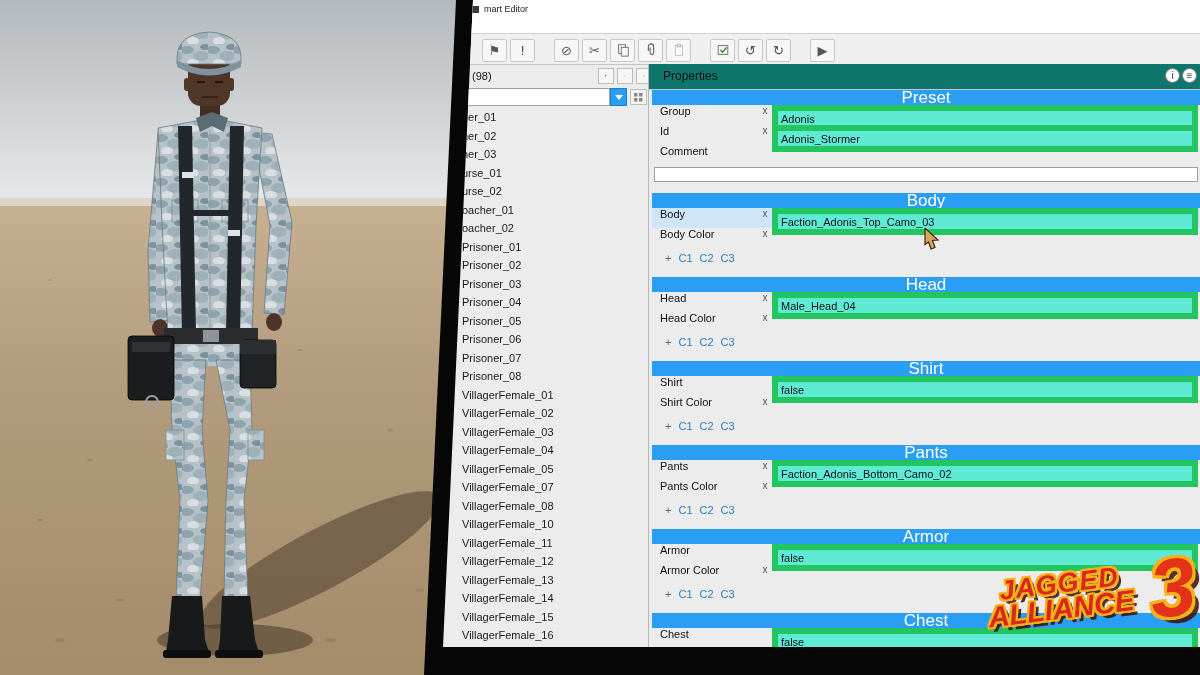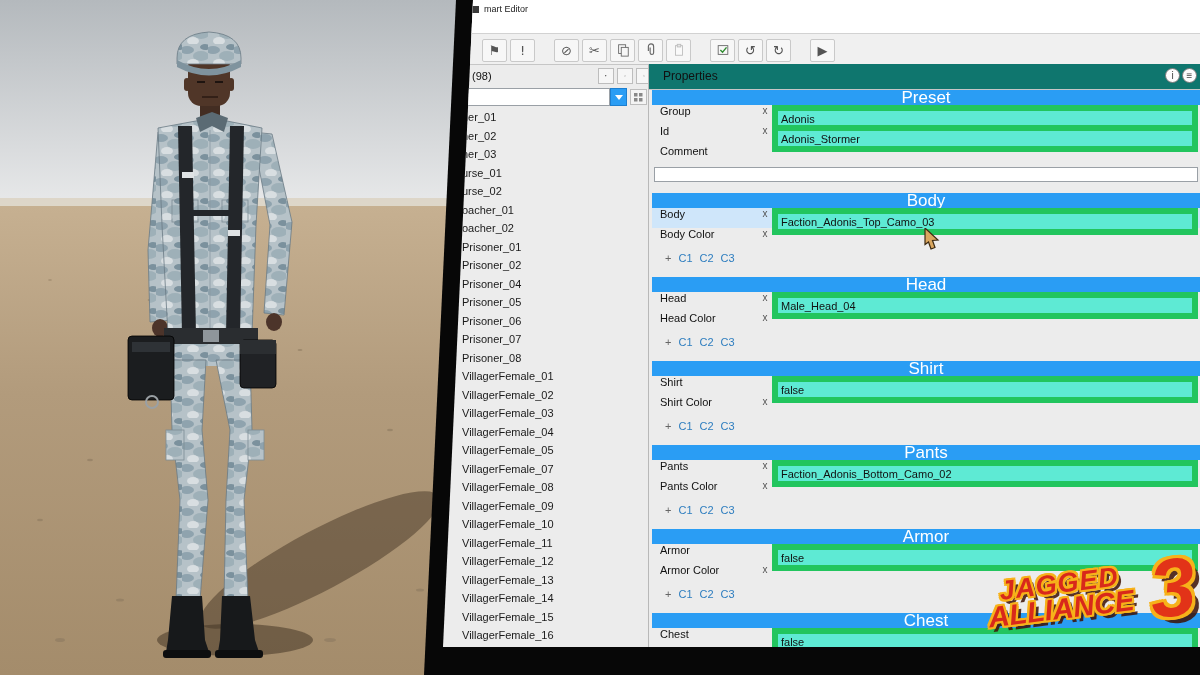--- a/index.html
+++ b/index.html
@@ -296,20 +296,23 @@
         <div class="list-item">
           <span>oacher_02</span>
         </div>
         <div class="list-item">
           <span>Prisoner_01</span>
         </div>
         <div class="list-item">
           <span>Prisoner_02</span>
         </div>
         <div class="list-item">
+          <span>Prisoner_03</span>
+        </div>
+        <div class="list-item">
           <span>Prisoner_04</span>
         </div>
         <div class="list-item">
           <span>Prisoner_05</span>
         </div>
         <div class="list-item">
           <span>Prisoner_06</span>
         </div>
         <div class="list-item">
           <span>Prisoner_07</span>
@@ -330,23 +333,20 @@
           <span>VillagerFemale_04</span>
         </div>
         <div class="list-item">
           <span>VillagerFemale_05</span>
         </div>
         <div class="list-item">
           <span>VillagerFemale_07</span>
         </div>
         <div class="list-item">
           <span>VillagerFemale_08</span>
-        </div>
-        <div class="list-item">
-          <span>VillagerFemale_09</span>
         </div>
         <div class="list-item">
           <span>VillagerFemale_10</span>
         </div>
         <div class="list-item">
           <span>VillagerFemale_11</span>
         </div>
         <div class="list-item">
           <span>VillagerFemale_12</span>
         </div>

